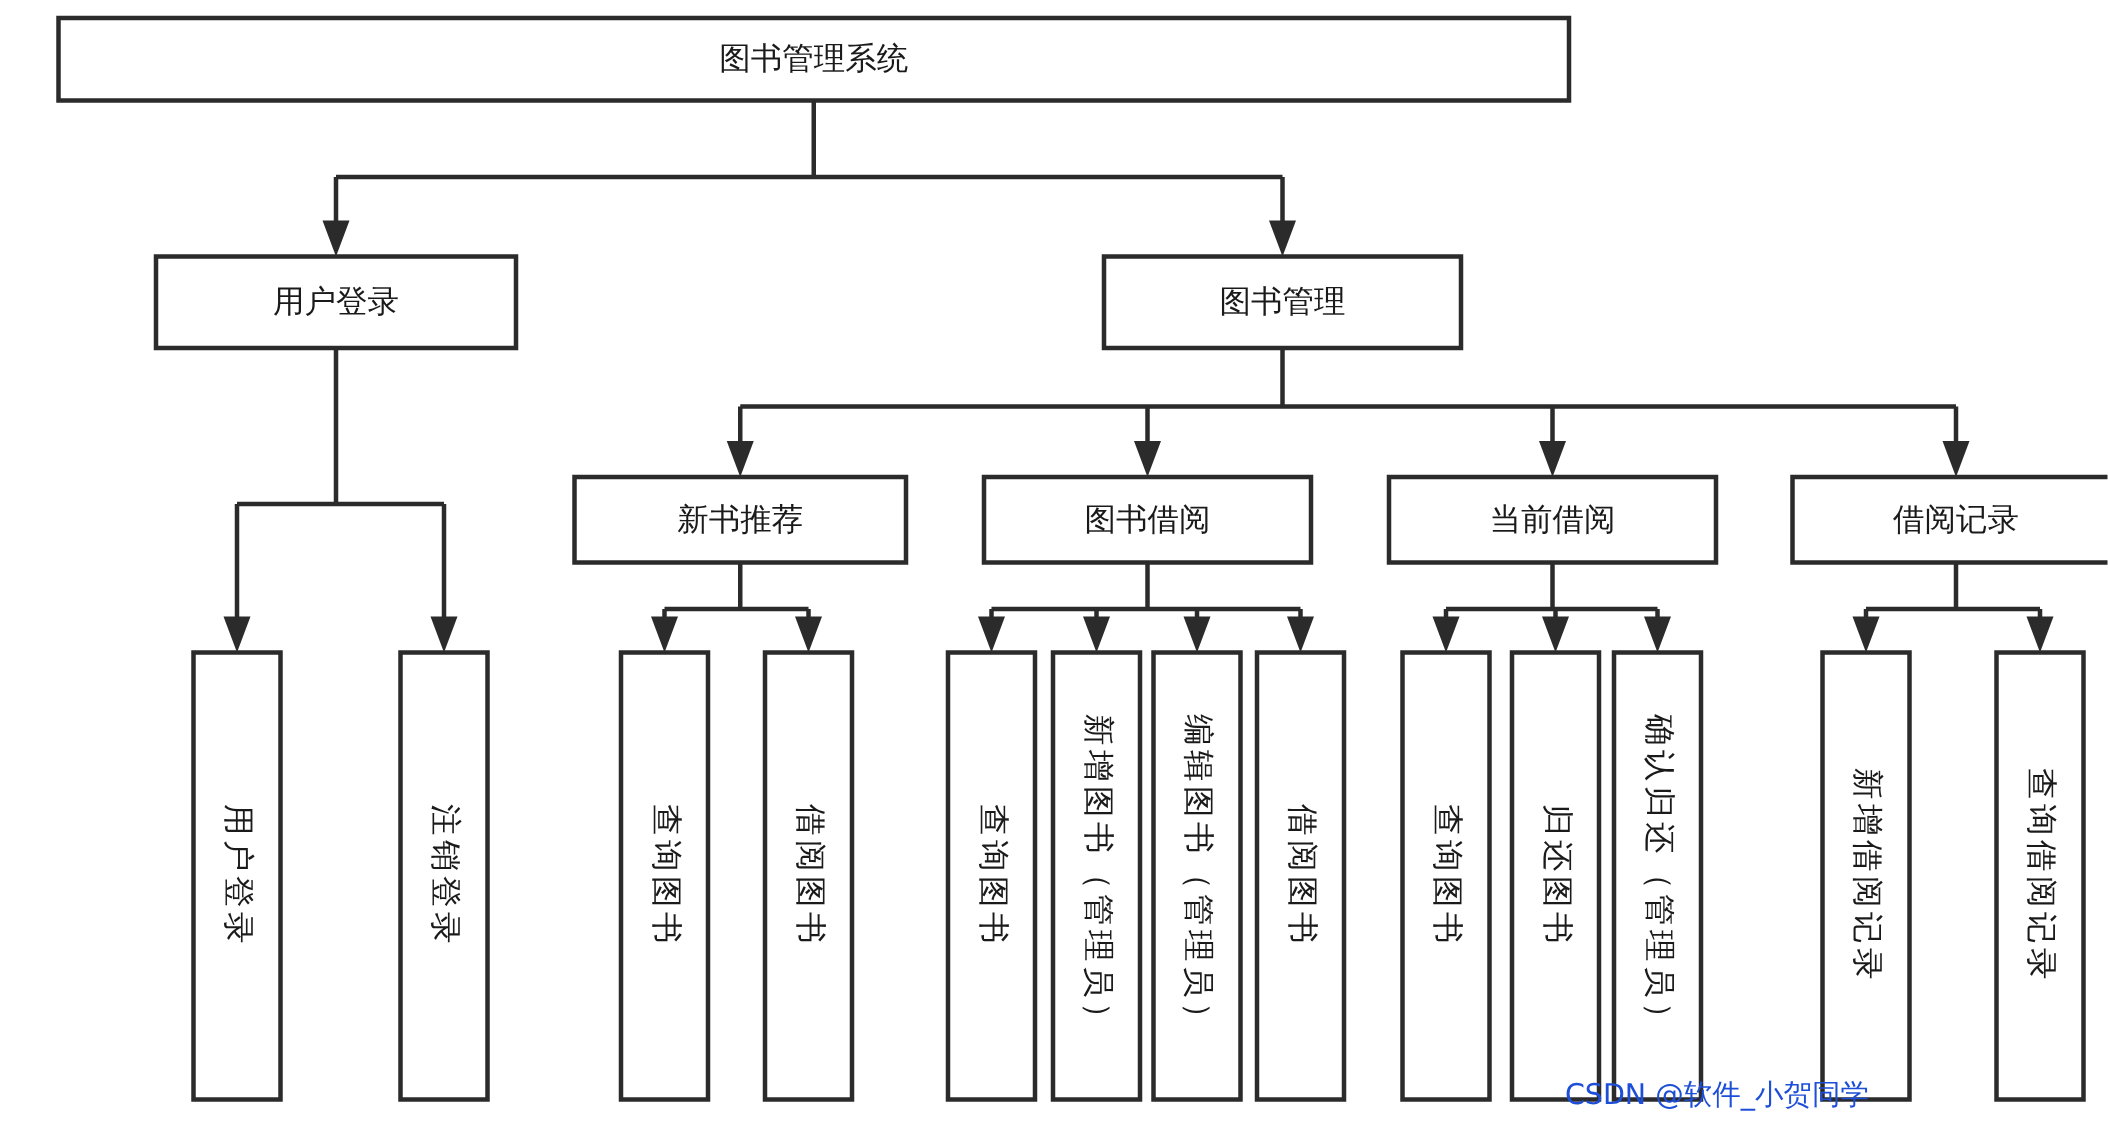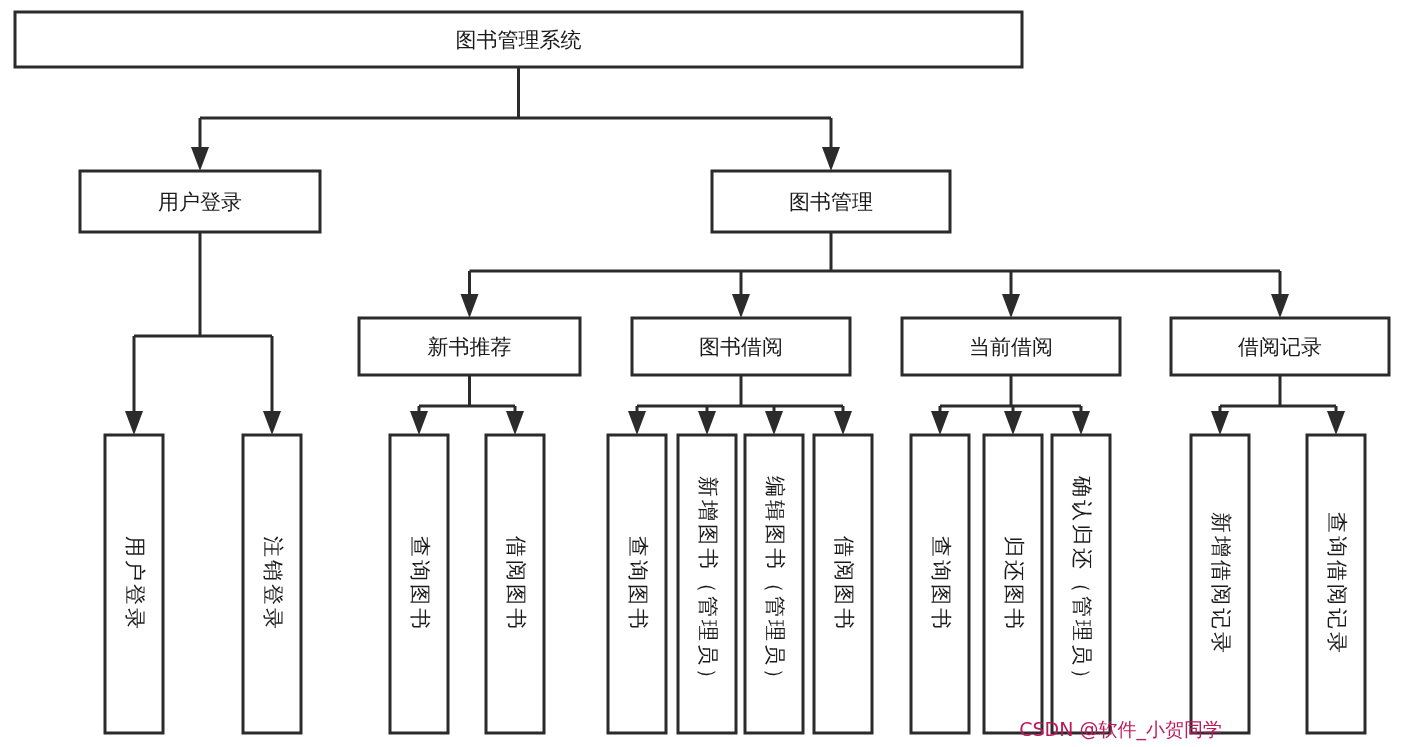--- a/index.html
+++ b/index.html
@@ -12,20 +12,21 @@
     width: 1405px;
     height: 747px;
     overflow: hidden;
     font-family: "DejaVu Sans", "Liberation Sans", sans-serif;
   }
   #diagram-root {
     position: relative;
     width: 1230px;
     height: 747px;
     background: #ffffff;
+    margin-left: 24px;
   }
   svg#diagram-svg {
     position: absolute;
     left: 0;
     top: 0;
     width: 1405px;
     height: 747px;
     display: block;
   }
   .node-box {
@@ -55,21 +56,21 @@
     font-family: "DejaVu Sans", "Liberation Sans", sans-serif;
     font-size: 21px;
     text-anchor: middle;
     dominant-baseline: middle;
     letter-spacing: 3px;
   }
   .watermark-text {
     position: absolute;
     right: 8px;
     bottom: 4px;
-    color: #be185d;
+    color: #1d4ed8;
     font-family: "DejaVu Sans", "Liberation Sans", sans-serif;
     font-size: 19px;
     white-space: nowrap;
     user-select: none;
   }
 </style>
 </head>
 <body>
 
 <div id="diagram-root">

